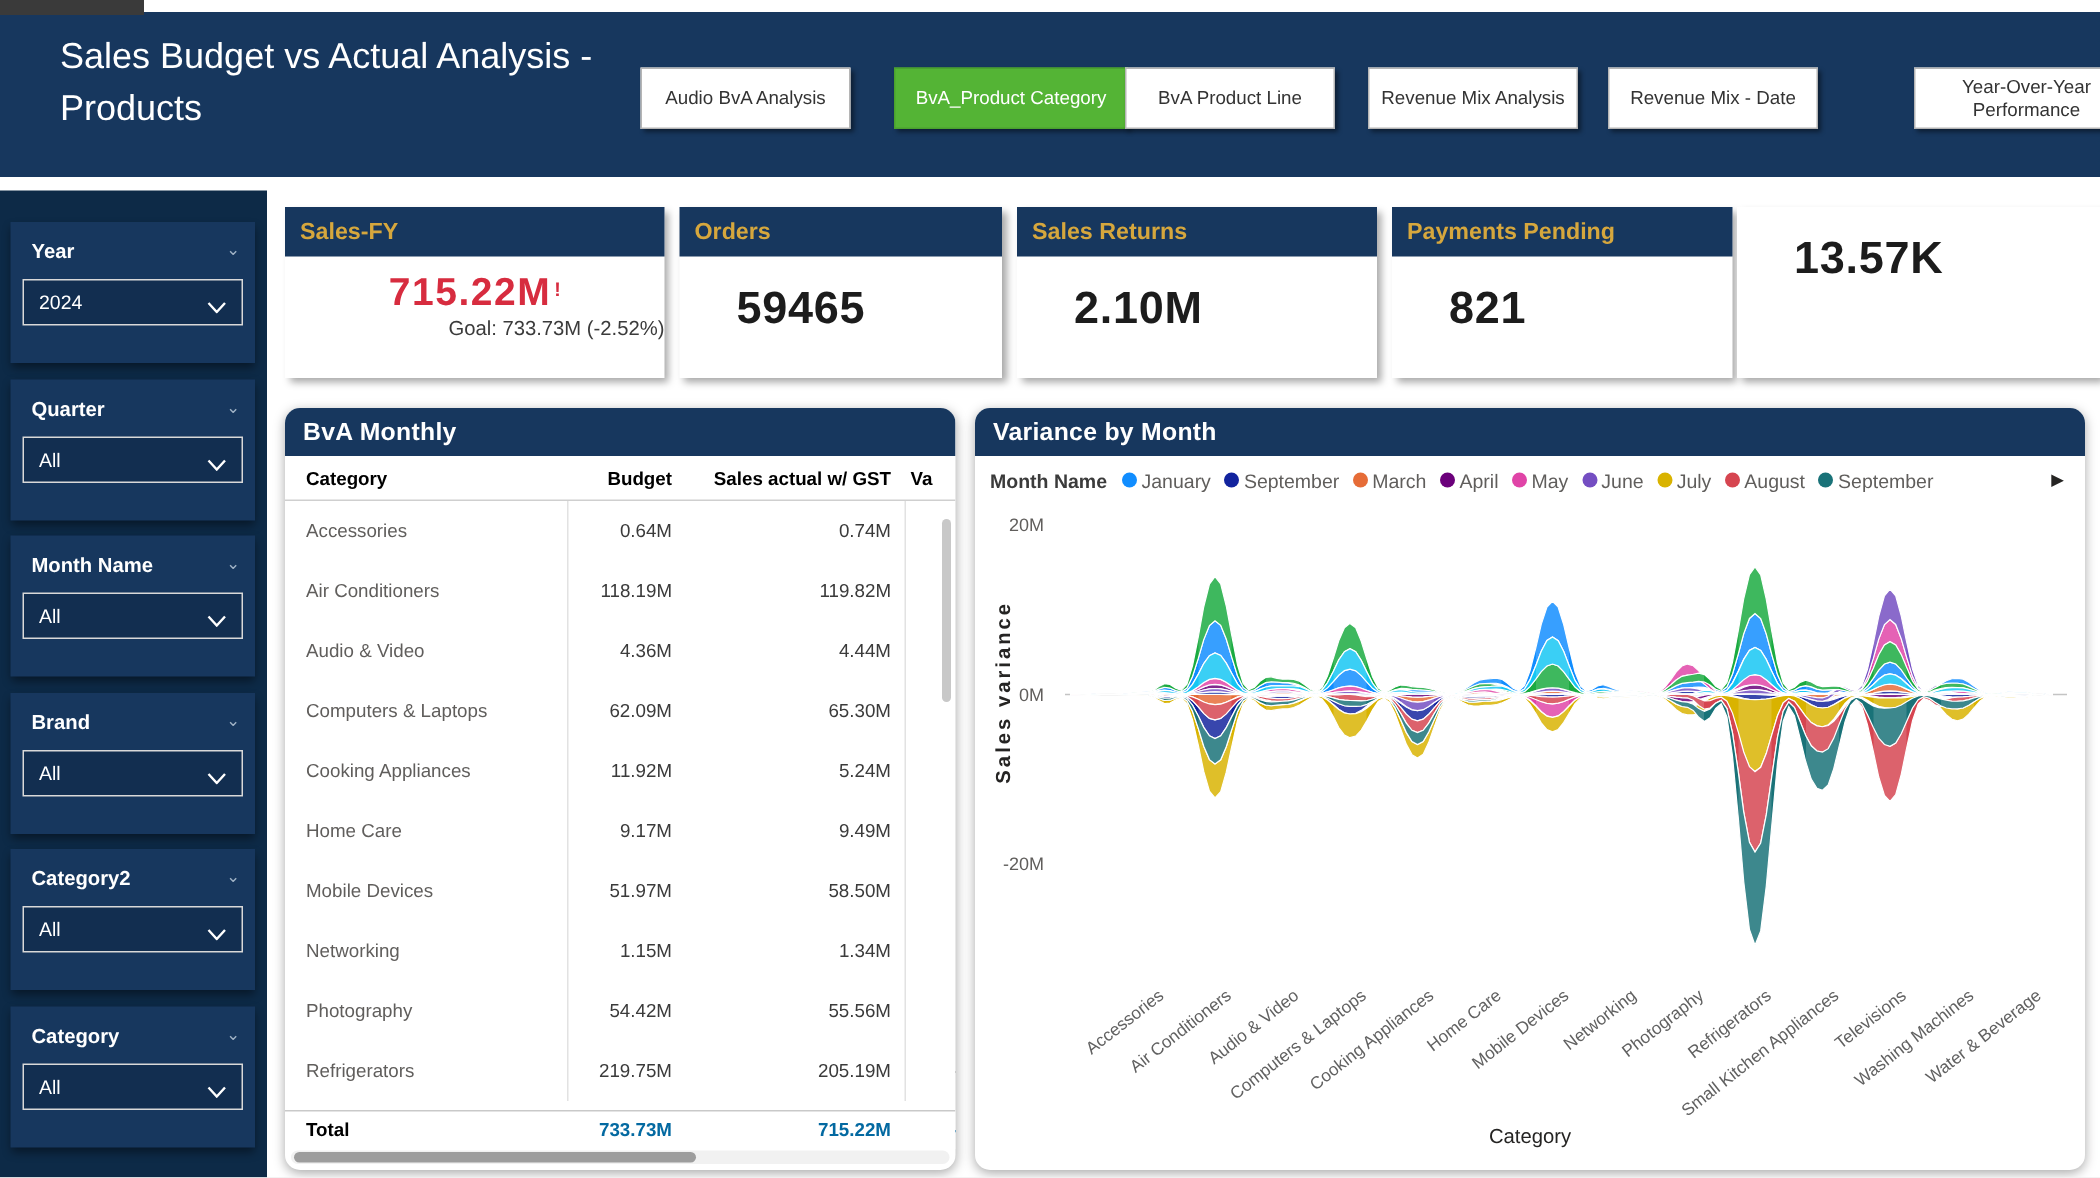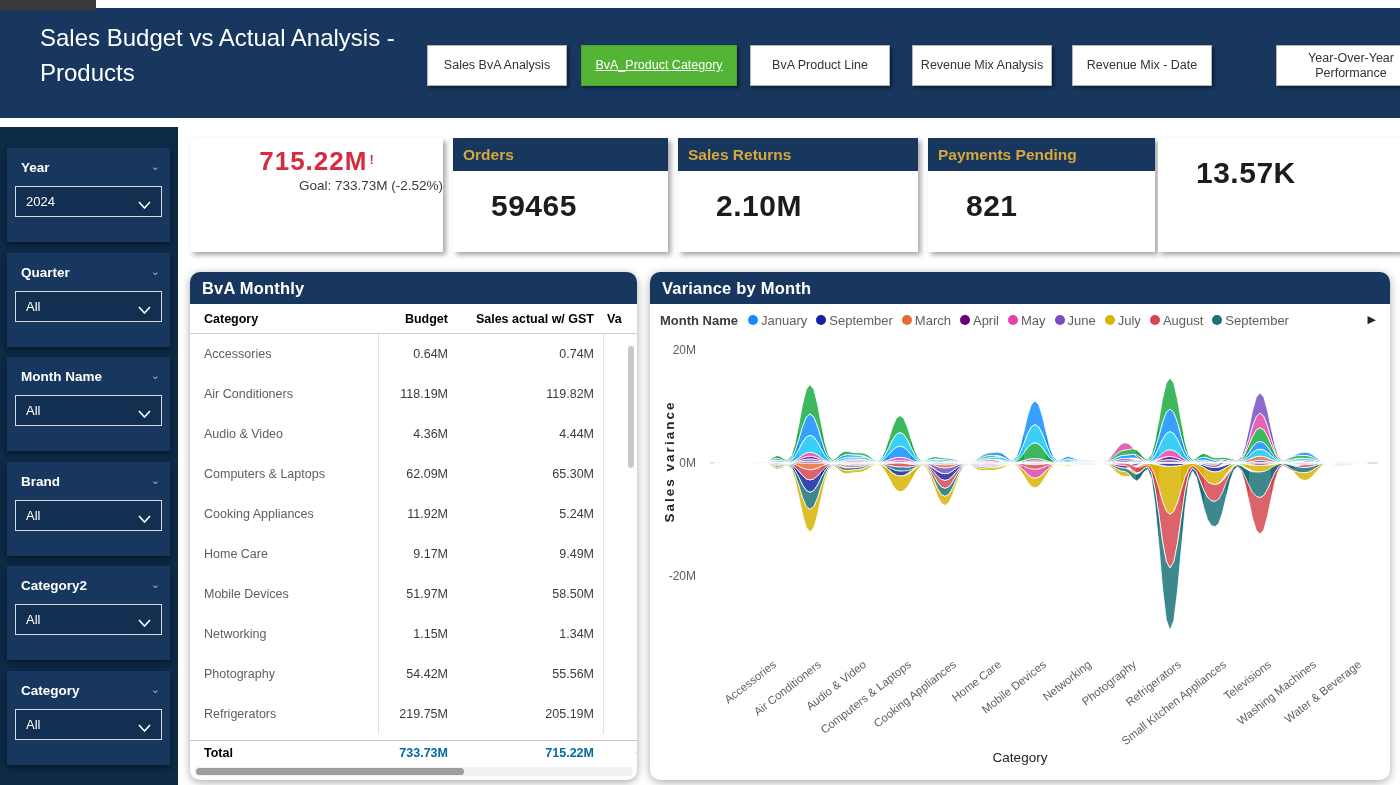--- a/index.html
+++ b/index.html
@@ -75,22 +75,22 @@
 </style>
 </head>
 <body>
 
 <div id="canvas">
 
   <div class="topbar"></div>
   <div class="corner-tab"></div>
   <div class="page-title">Sales Budget vs Actual Analysis - Products</div>
   <div id="nav-buttons">
-      <div class="nav-btn" style="left: 427px; width: 140px;">Sales BvA Analysis</div>
-      <div class="nav-btn active" style="left: 581px; width: 156px; text-decoration: underline;">BvA_Product Category</div>
+      <div class="nav-btn" style="left: 427px; width: 140px;">Audio BvA Analysis</div>
+      <div class="nav-btn active" style="left: 596px; width: 156px;">BvA_Product Category</div>
       <div class="nav-btn" style="left: 750px; width: 140px;">BvA Product Line</div>
       <div class="nav-btn" style="left: 912px; width: 140px;">Revenue Mix Analysis</div>
       <div class="nav-btn" style="left: 1072px; width: 140px;">Revenue Mix - Date</div>
       <div class="nav-btn" style="left: 1276px; width: 150px;">Year-Over-Year Performance</div>
     </div>
 
   <div class="sidebar"></div>
   <div id="filters">
       <div class="filter-card" style="top: 148px;">
         <div class="filter-label">Year</div>
@@ -149,20 +149,21 @@
           <span>All</span>
           <span class="chev"><svg width="13" height="8" viewBox="0 0 13 8">
               <polyline points="1,1 6.5,7 12,1" fill="none" stroke="#fff" stroke-width="1.6"></polyline>
             </svg></span>
         </div>
       </div>
     </div>
 
   <div id="kpi-row">
       <div class="kpi-card" style="left: 190px; width: 253px;">
+        <div class="kpi-head">Sales-FY</div>
         <div class="kpi-center"><span class="kpi-main">715.22M</span><span class="kpi-alert">!</span><div class="kpi-goal">Goal: 733.73M (-2.52%)</div></div>
       </div>
       <div class="kpi-card" style="left: 453px; width: 215px;">
         <div class="kpi-head">Orders</div>
         <div class="kpi-value">59465</div>
       </div>
       <div class="kpi-card" style="left: 678px; width: 240px;">
         <div class="kpi-head">Sales Returns</div>
         <div class="kpi-value">2.10M</div>
       </div>

